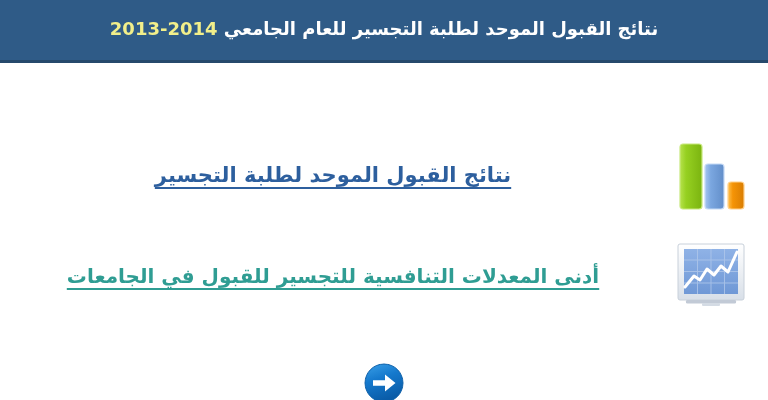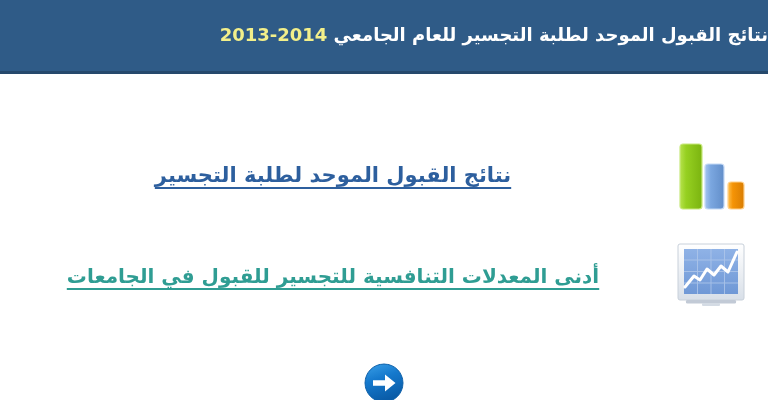--- a/index.html
+++ b/index.html
@@ -15,26 +15,27 @@
     overflow: hidden;
     position: relative;
   }
 
   
   .header-banner {
     position: absolute;
     top: 0;
     left: 0;
     width: 768px;
-    height: 74px;
+    height: 63px;
     background: #2f5b87;
     border-bottom: 3px solid #26496c;
     box-sizing: border-box;
     display: flex;
     align-items: center;
+    justify-content: center;
     direction: rtl;
   }
   .header-title {
     font-size: 18px;
     font-weight: bold;
     color: #ffffff;
     letter-spacing: 0px;
     white-space: nowrap;
     text-align: center;
     line-height: 1.1;

